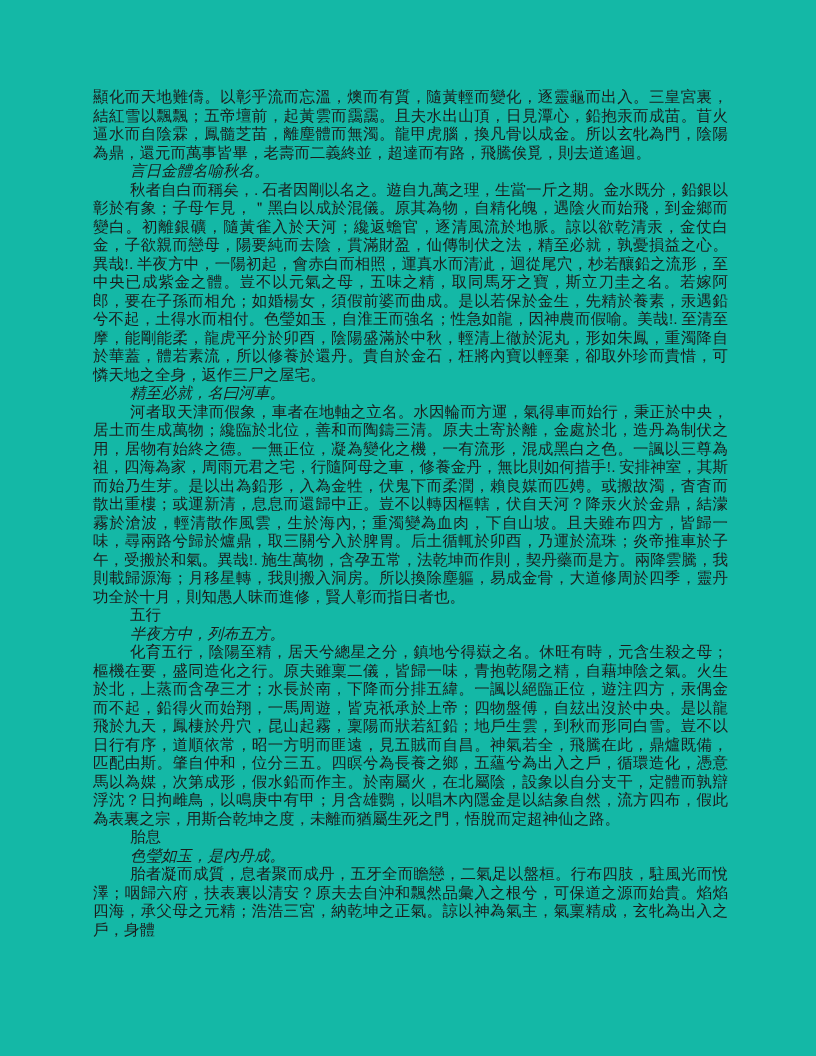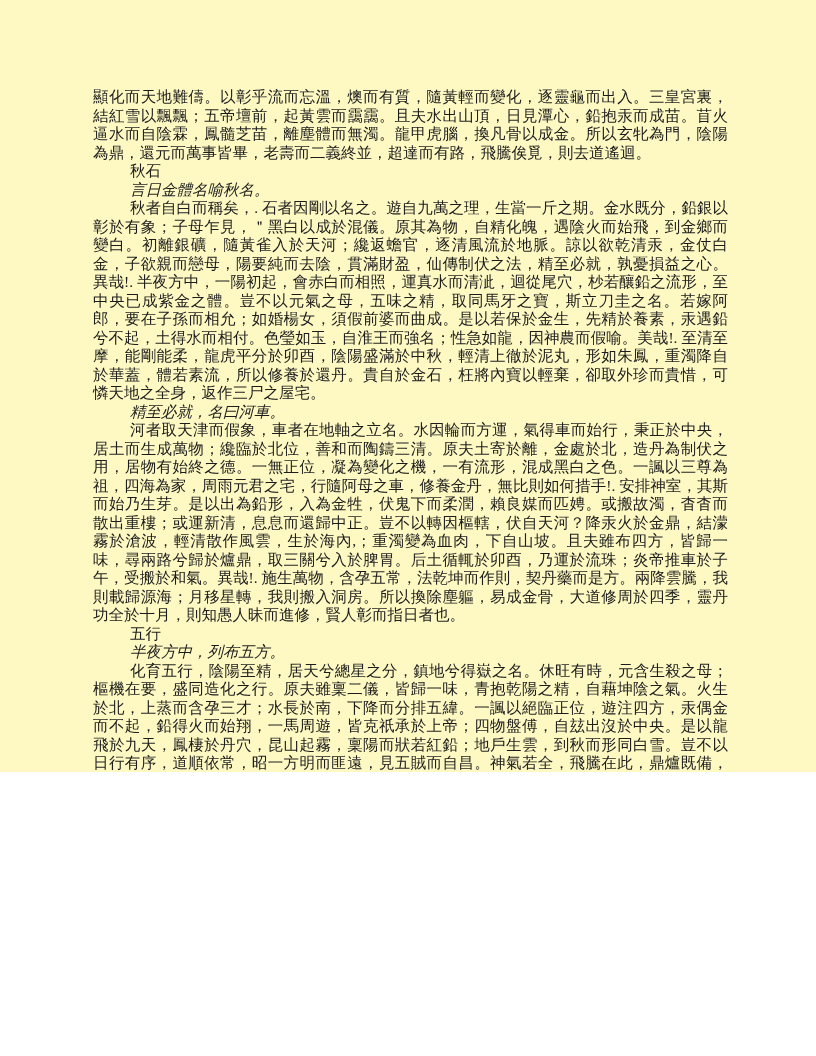--- a/index.html
+++ b/index.html
@@ -1,20 +1,20 @@
 <!DOCTYPE html>
 <html><head>
 <meta charset="utf-8">
 <style>
   html, body { margin: 0; padding: 0; background: #ffffff; }
   .page {
     position: relative;
     width: 816px;
-    height: 772px;
-    background: #fef9c3;
+    height: 1056px;
+    background: #14b8a6;
     box-sizing: border-box;
     padding: 88px 88px 0 93px;
     overflow: hidden;
   }
   .text-block p {
     margin: 0;
     font-family: "Liberation Serif", "DejaVu Serif", serif;
     font-size: 15.5px;
     line-height: 18.5px;
     color: #1c1c1c;
@@ -27,28 +27,28 @@
   .section-body { text-indent: 37px; }
 </style>
 </head>
 <body>
 
 <div class="page">
   <div class="text-block">
 
     <p class="continuation">顯化而天地難儔。以彰乎流而忘溫，燠而有質，隨黃輕而變化，逐靈龜而出入。三皇宮裏，結紅雪以飄飄；五帝壇前，起黃雲而靄靄。且夫水出山頂，日見潭心，鉛抱汞而成苗。苜火逼水而自陰霖，鳳髓芝苗，離塵體而無濁。龍甲虎腦，換凡骨以成金。所以玄牝為門，陰陽為鼎，還元而萬事皆畢，老壽而二義終並，超達而有路，飛騰俟覓，則去道遙迴。</p>
 
-    <p class="section-heading">秋石</p>
     <p class="section-subtitle">言日金體名喻秋名。</p>
     <p class="section-body">秋者自白而稱矣，. 石者因剛以名之。遊自九萬之理，生當一斤之期。金水既分，鉛銀以彰於有象；子母乍見，＂黑白以成於混儀。原其為物，自精化魄，遇陰火而始飛，到金鄉而變白。初離銀礦，隨黃雀入於天河；纔返蟾官，逐清風流於地脈。諒以欲乾清汞，金仗白金，子欲親而戀母，陽要純而去陰，貫滿財盈，仙傳制伏之法，精至必就，孰憂損益之心。異哉!. 半夜方中，一陽初起，會赤白而相照，運真水而清泚，迴從尾穴，杪若釀鉛之流形，至中央已成紫金之體。豈不以元氣之母，五味之精，取同馬牙之寶，斯立刀圭之名。若嫁阿郎，要在子孫而相允；如婚楊女，須假前婆而曲成。是以若保於金生，先精於養素，汞遇鉛兮不起，土得水而相付。色瑩如玉，自淮王而強名；性急如龍，因神農而假喻。美哉!. 至清至摩，能剛能柔，龍虎平分於卯酉，陰陽盛滿於中秋，輕清上徹於泥丸，形如朱鳳，重濁降自於華蓋，體若素流，所以修養於還丹。貴自於金石，枉將內寶以輕棄，卻取外珍而貴惜，可憐天地之全身，返作三尸之屋宅。</p>
 
     <p class="section-subtitle">精至必就，名曰河車。</p>
     <p class="section-body">河者取天津而假象，車者在地軸之立名。水因輪而方運，氣得車而始行，秉正於中央，居土而生成萬物；纔臨於北位，善和而陶鑄三清。原夫土寄於離，金處於北，造丹為制伏之用，居物有始終之德。一無正位，凝為變化之機，一有流形，混成黑白之色。一諷以三尊為祖，四海為家，周雨元君之宅，行隨阿母之車，修養金丹，無比則如何措手!. 安排神室，其斯而始乃生芽。是以出為鉛形，入為金牲，伏鬼下而柔潤，賴良媒而匹娉。或搬故濁，杳杳而散出重樓；或運新清，息息而還歸中正。豈不以轉因樞轄，伏自天河？降汞火於金鼎，結濛霧於滄波，輕清散作風雲，生於海內,；重濁變為血肉，下自山坡。且夫雖布四方，皆歸一味，尋兩路兮歸於爐鼎，取三關兮入於脾胃。后土循輒於卯酉，乃運於流珠；炎帝推車於子午，受搬於和氣。異哉!. 施生萬物，含孕五常，法乾坤而作則，契丹藥而是方。兩降雲騰，我則載歸源海；月移星轉，我則搬入洞房。所以換除塵軀，易成金骨，大道修周於四季，靈丹功全於十月，則知愚人昧而進修，賢人彰而指日者也。</p>
 
     <p class="section-heading">五行</p>
     <p class="section-subtitle">半夜方中，列布五方。</p>
     <p class="section-body">化育五行，陰陽至精，居天兮總星之分，鎮地兮得嶽之名。休旺有時，元含生殺之母；樞機在要，盛同造化之行。原夫雖稟二儀，皆歸一味，青抱乾陽之精，自藉坤陰之氣。火生於北，上蒸而含孕三才；水長於南，下降而分排五緯。一諷以絕臨正位，遊注四方，汞偶金而不起，鉛得火而始翔，一馬周遊，皆克祇承於上帝；四物盤傅，自玆出沒於中央。是以龍飛於九天，鳳棲於丹穴，昆山起霧，稟陽而狀若紅鉛；地戶生雲，到秋而形同白雪。豈不以日行有序，道順依常，昭一方明而匪遠，見五賊而自昌。神氣若全，飛騰在此，鼎爐既備，匹配由斯。肇自仲和，位分三五。四瞑兮為長養之鄉，五蘊兮為出入之戶，循環造化，憑意馬以為媒，次第成形，假水鉛而作主。於南屬火，在北屬陰，設象以自分支干，定體而孰辯浮沈？日拘雌鳥，以鳴庚中有甲；月含雄鸚，以唱木內隱金是以結象自然，流方四布，假此為表裏之宗，用斯合乾坤之度，未離而猶屬生死之門，悟脫而定超神仙之路。</p>
 
     <p class="section-heading">胎息</p>
     <p class="section-subtitle">色瑩如玉，是內丹成。</p>
+    <p class="section-body">胎者凝而成質，息者聚而成丹，五牙全而瞻戀，二氣足以盤桓。行布四肢，駐風光而悅澤；咽歸六府，扶表裏以清安？原夫去自沖和飄然品彙入之根兮，可保道之源而始貴。焰焰四海，承父母之元精；浩浩三宮，納乾坤之正氣。諒以神為氣主，氣稟精成，玄牝為出入之戶，身體</p>
 
   </div>
 </div>
 
 </body></html>

